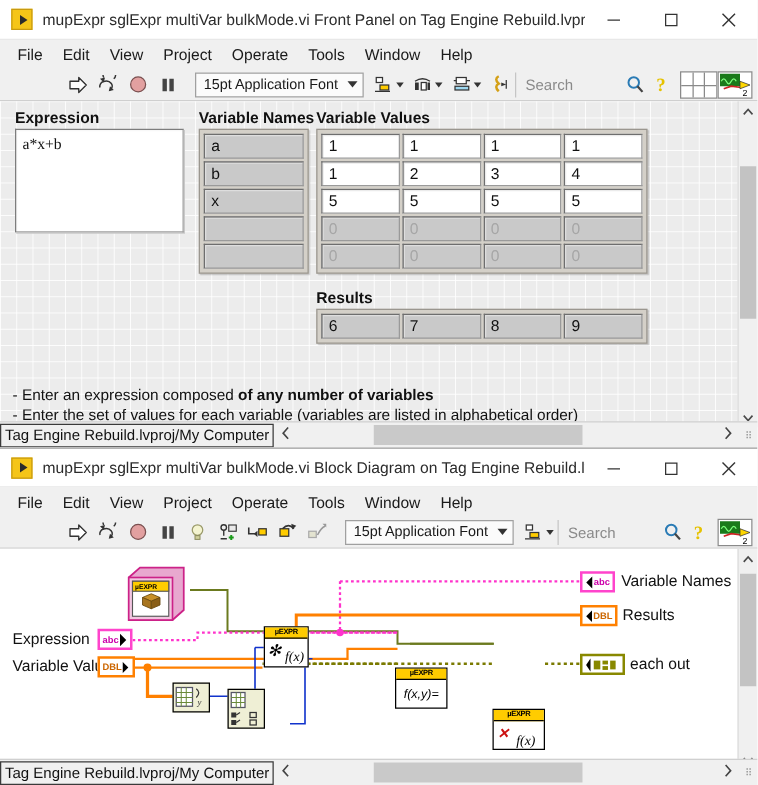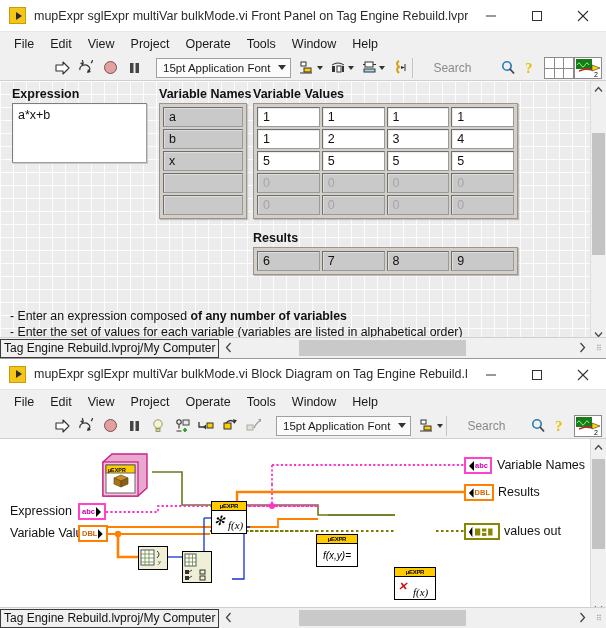--- a/index.html
+++ b/index.html
@@ -94,21 +94,21 @@
     width: 0; height: 0; flex: none;
     border-left: 3.5px solid transparent;
     border-right: 3.5px solid transparent;
     border-top: 4.5px solid #333;
     margin-left: -2px; margin-right: 3px;
   }
 
   .search-box {
     flex: 1; height: 20px; display: flex; align-items: center;
     border-left: 1px solid #c5c5c5;
-    padding-left: 20px; min-width: 0;
+    padding-left: 7px; min-width: 0;
   }
   .search-text { font-size: 12px; color: #8a8a8a; flex: 1; }
   .search-icon { width: 20px; flex: none; display:flex; align-items:center; justify-content:center;}
   .help-icon { width: 24px; flex: none; display: flex; align-items: center; justify-content: center; }
 
   .conn-pane {
     display: flex; flex: none; margin-right: 4px; margin-left: 2px;
   }
   .term-grid {
     width: 30px; height: 22px; background: #ffffff;
@@ -421,21 +421,21 @@
             <text x="19" y="19" font-size="7" fill="#000" font-family="Liberation Sans, sans-serif">2</text>
           </svg>
         </div>
       </div>
     </div>
 
     <div class="panel fp-panel">
       <div class="grid-bg"></div>
 
       <div class="lv-label" style="left:12px; top:6px;">Expression</div>
-      <div class="expr-ctrl" style="left:12px; top:22px; width:135px; height:60px;">a*x+b</div>
+      <div class="expr-ctrl" style="left:12px; top:22px; width:135px; height:83px;font-family:Liberation Serif, serif;">a*x+b</div>
 
       <div class="lv-label" style="left:159px; top:6px;">Variable Names</div>
       <div class="arr" style="left:159px; top:22px; width:88px;">
         <div class="cell ctrl-grey">a</div>
         <div class="cell ctrl-grey">b</div>
         <div class="cell ctrl-grey">x</div>
         <div class="cell ctrl-grey"></div>
         <div class="cell ctrl-grey"></div>
       </div>
 
@@ -806,21 +806,21 @@
 
       <div class="term-olive" style="position:absolute; left:464px; top:84px; width:36px;">
         <svg width="32" height="12" viewBox="0 0 32 12">
           <path d="M5 0 L1 6 L5 12 Z" fill="#000"></path>
           <rect x="8" y="2" width="6" height="8" fill="#888800"></rect>
           <rect x="16" y="2" width="5" height="3.5" fill="#888800"></rect>
           <rect x="16" y="7" width="5" height="3.5" fill="#888800"></rect>
           <rect x="23" y="2" width="5" height="8" fill="#888800"></rect>
         </svg>
       </div>
-      <div class="bd-textlabel" style="left:504px; top:85px;">values out</div>
+      <div class="bd-textlabel" style="left:504px; top:85px;">each out</div>
 
       <div class="vscroll" style="top:0; bottom:0;">
         <div class="arrow">
           <svg width="9" height="7" viewBox="0 0 9 7">
               <path d="M1 5.5 L4.5 1.5 L8 5.5" fill="none" stroke="#4a4a4a" stroke-width="1.3"></path>
             </svg>
         </div>
         <div class="thumb" style="top:20px; height:90px;"></div>
         <div class="arrow" style="position:absolute; bottom:0; left:0; right:0;">
           <svg width="9" height="7" viewBox="0 0 9 7">

